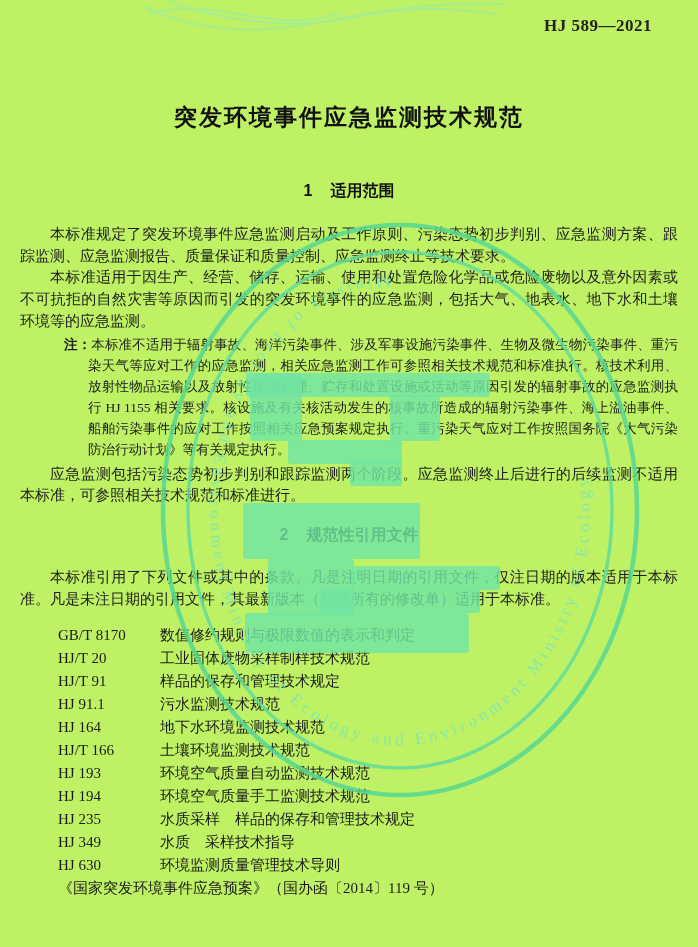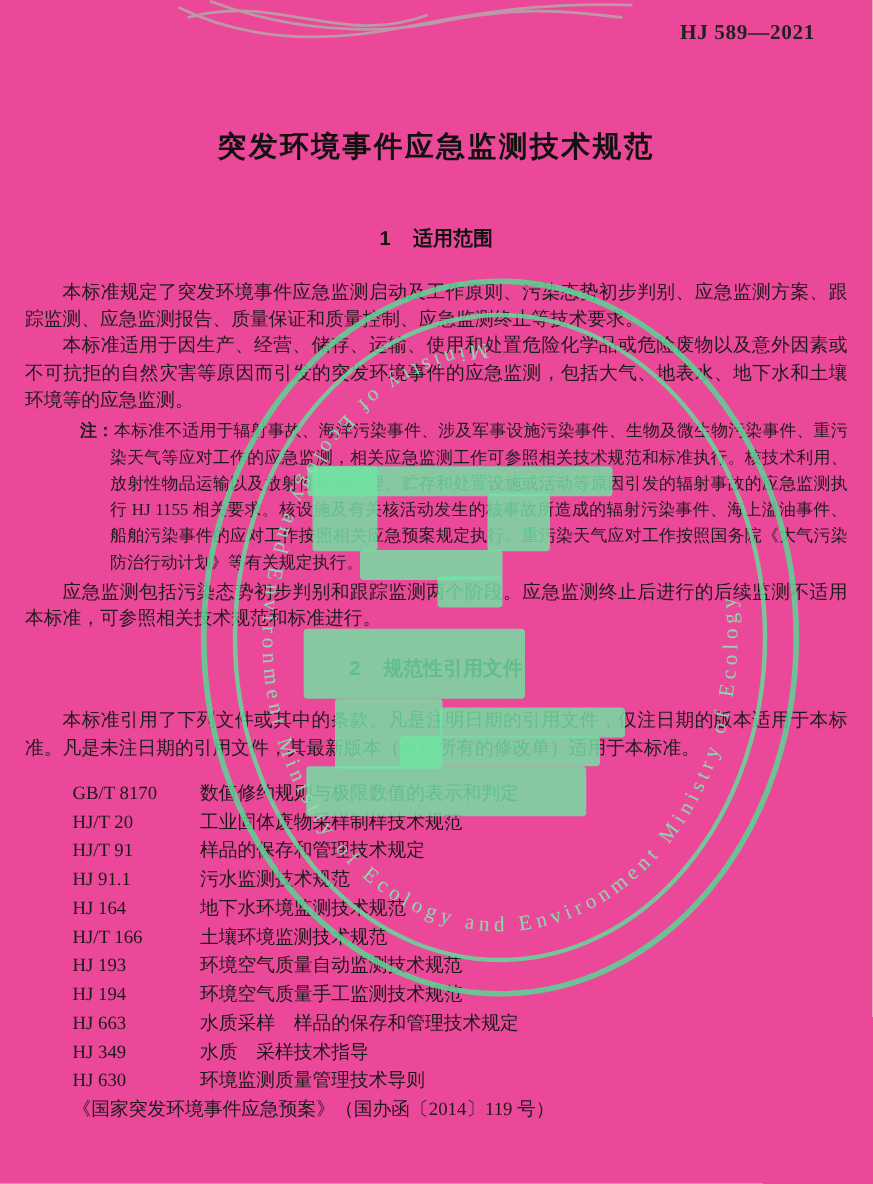--- a/index.html
+++ b/index.html
@@ -1,20 +1,20 @@
 <!DOCTYPE html>
 <html><head>
 <meta charset="utf-8">
 <style>
   html,body{margin:0;padding:0;background:#e8e8e8;}
   .page{
     position:relative;
     width:698px;height:947px;
     margin:0 auto;
-    background:#ec4899;
+    background:#bef264;
     overflow:hidden;
     font-family:"Liberation Serif", serif;
     color:#1a1a1a;
   }
   .content{position:relative;padding:0 20px;z-index:1;}
   .doc-header{
     margin-top:16px;
     text-align:right;
     padding-right:26px;
     font-family:"Liberation Serif", serif;
@@ -103,21 +103,21 @@
 
     <div class="refs">
       <div class="ref-row"><span class="ref-code">GB/T 8170</span><span class="ref-title">数值修约规则与极限数值的表示和判定</span></div>
       <div class="ref-row"><span class="ref-code">HJ/T 20</span><span class="ref-title">工业固体废物采样制样技术规范</span></div>
       <div class="ref-row"><span class="ref-code">HJ/T 91</span><span class="ref-title">样品的保存和管理技术规定</span></div>
       <div class="ref-row"><span class="ref-code">HJ 91.1</span><span class="ref-title">污水监测技术规范</span></div>
       <div class="ref-row"><span class="ref-code">HJ 164</span><span class="ref-title">地下水环境监测技术规范</span></div>
       <div class="ref-row"><span class="ref-code">HJ/T 166</span><span class="ref-title">土壤环境监测技术规范</span></div>
       <div class="ref-row"><span class="ref-code">HJ 193</span><span class="ref-title">环境空气质量自动监测技术规范</span></div>
       <div class="ref-row"><span class="ref-code">HJ 194</span><span class="ref-title">环境空气质量手工监测技术规范</span></div>
-      <div class="ref-row"><span class="ref-code">HJ 663</span><span class="ref-title">水质采样　样品的保存和管理技术规定</span></div>
+      <div class="ref-row"><span class="ref-code">HJ 235</span><span class="ref-title">水质采样　样品的保存和管理技术规定</span></div>
       <div class="ref-row"><span class="ref-code">HJ 349</span><span class="ref-title">水质　采样技术指导</span></div>
       <div class="ref-row"><span class="ref-code">HJ 630</span><span class="ref-title">环境监测质量管理技术导则</span></div>
       <div class="ref-row"><span class="ref-final">《国家突发环境事件应急预案》（国办函〔2014〕119 号）</span></div>
     </div>
 
   </div>
 
   <svg class="watermark" viewBox="0 0 698 947" xmlns="http://www.w3.org/2000/svg">
 
     <g stroke="#8feab8" stroke-width="2.2" fill="none" opacity="0.5">

